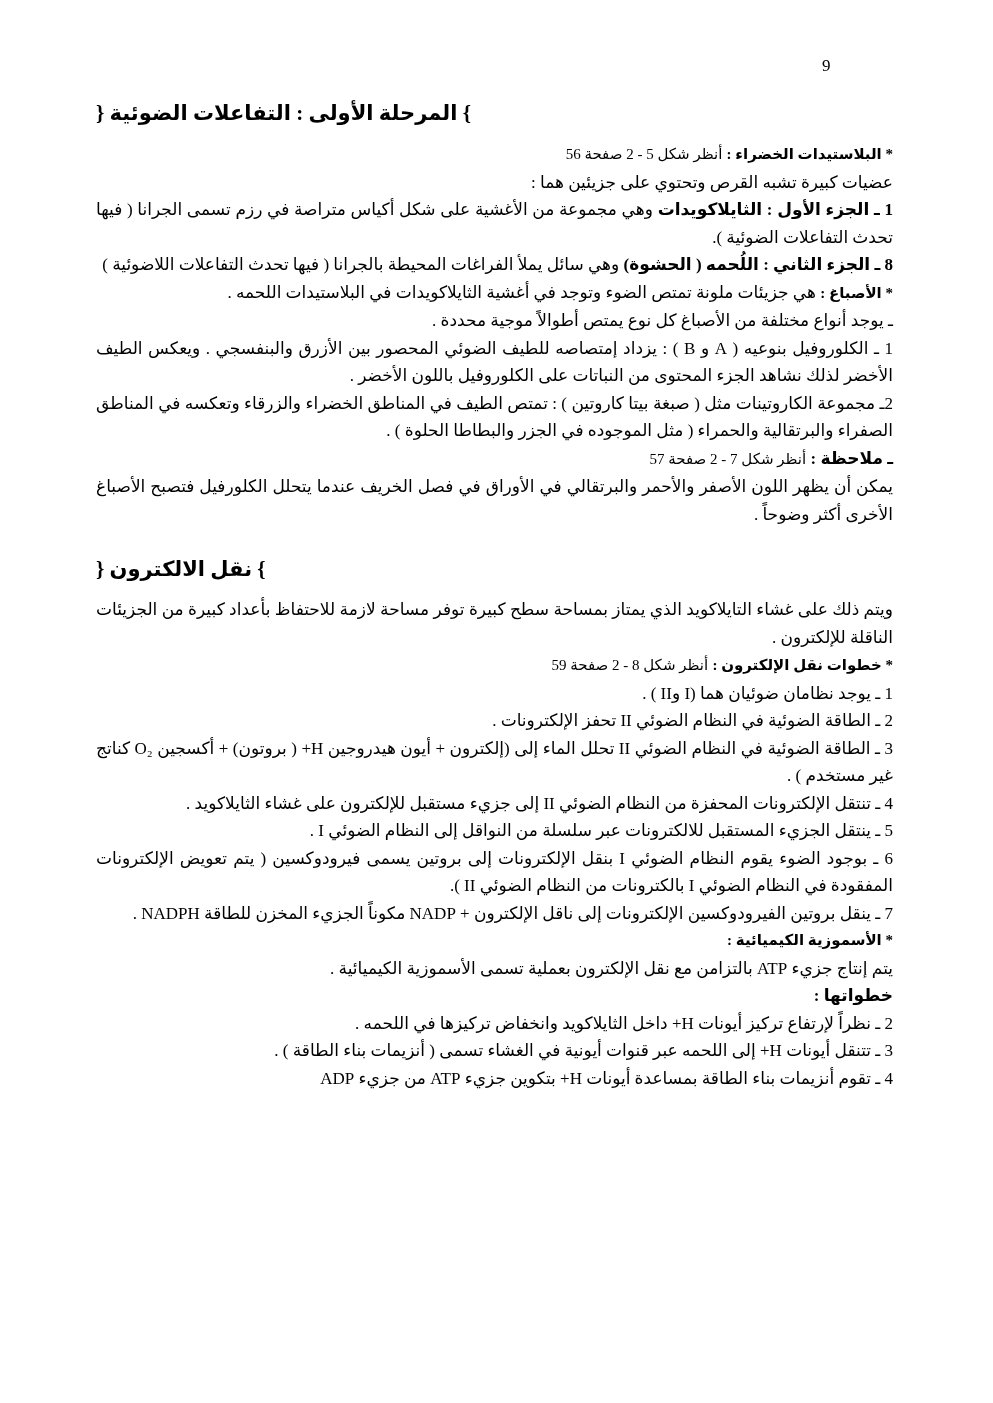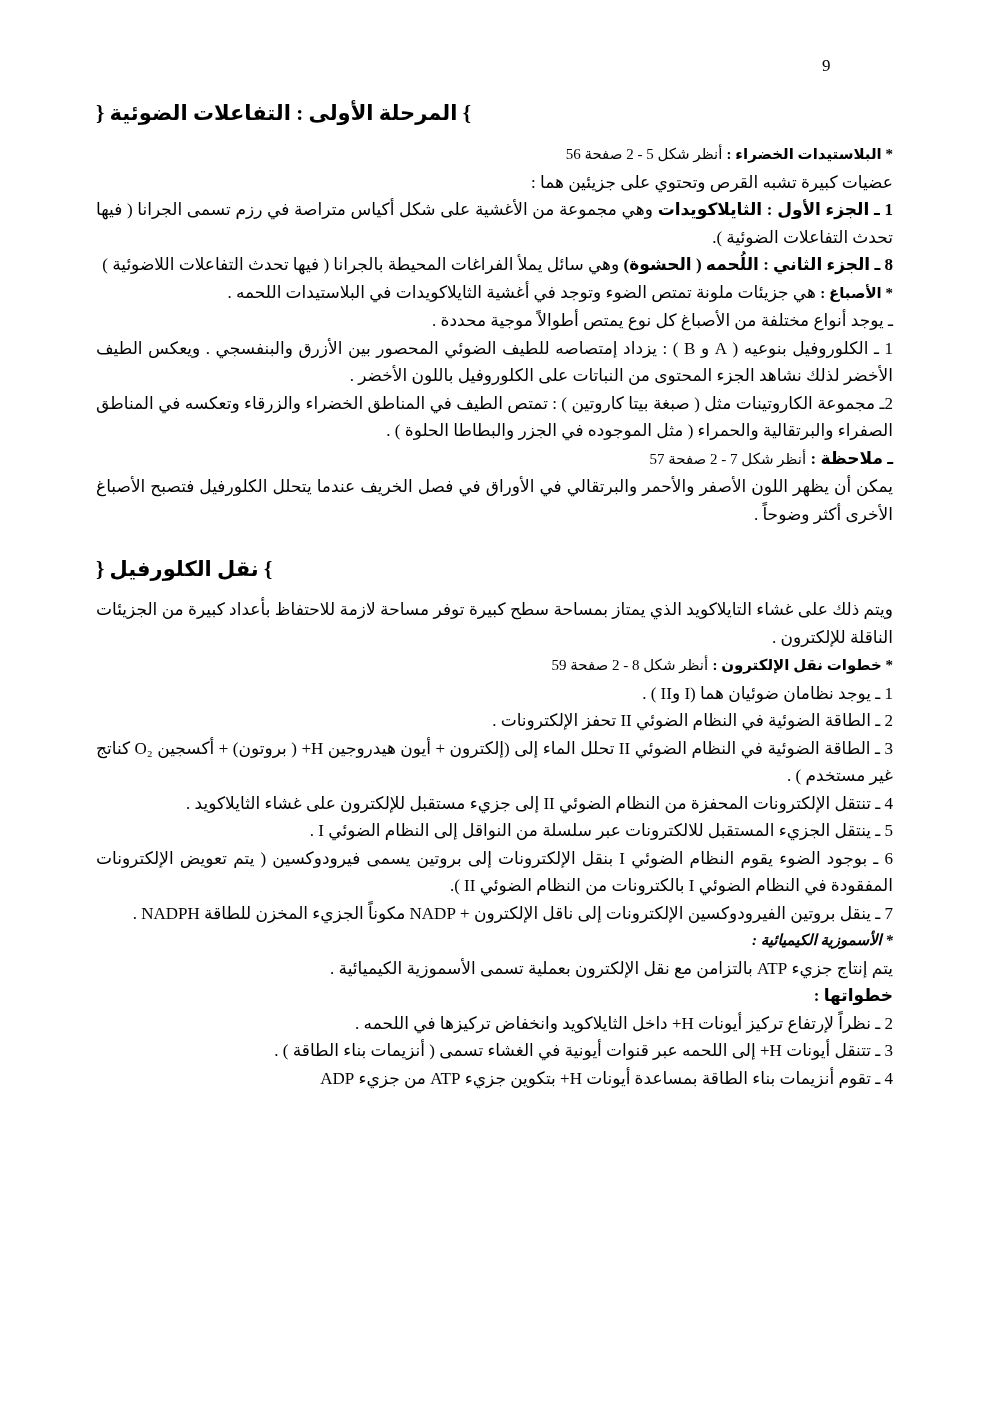--- a/index.html
+++ b/index.html
@@ -36,21 +36,21 @@
   .ref { font-size: 15px; }
   .sec-title {
     font-size: 21px;
     font-weight: bold;
     text-align: left;
     margin: 0 0 12px 0;
     line-height: 30px;
   }
   .sec2 { margin-top: 26px; margin-bottom: 12px; }
   .gap-top { margin-top: 20px; }
-  .gap-top-sm { margin-top: 2px; font-style: italic; }
+  .gap-top-sm { margin-top: 2px; }
 </style>
 </head>
 <body>
 
 <div class="page">
 
   <div class="pageno">9</div>
 
   <div class="content">
 
@@ -84,21 +84,21 @@
 
     <p>2ـ مجموعة الكاروتينات مثل ( صبغة بيتا كاروتين ) : تمتص الطيف في المناطق الخضراء والزرقاء وتعكسه في المناطق الصفراء والبرتقالية والحمراء ( مثل الموجوده في الجزر والبطاطا الحلوة ) .</p>
 
     <p>
       <span class="b">ـ ملاحظة :</span>
       <span class="ref">أنظر شكل 7 - 2 صفحة 57</span>
     </p>
 
     <p>يمكن أن يظهر اللون الأصفر والأحمر والبرتقالي في الأوراق في فصل الخريف عندما يتحلل الكلورفيل فتصبح الأصباغ الأخرى أكثر وضوحاً .</p>
 
-    <h1 class="sec-title sec2">} نقل الكلورفيل  {</h1>
+    <h1 class="sec-title sec2">} نقل الالكترون  {</h1>
 
     <p>ويتم ذلك على غشاء التايلاكويد الذي يمتاز بمساحة سطح كبيرة توفر مساحة لازمة للاحتفاظ بأعداد كبيرة من الجزيئات الناقلة للإلكترون .</p>
 
     <p>
       <span class="b lg">* خطوات نقل الإلكترون :</span>
       <span class="ref">أنظر شكل 8 - 2 صفحة 59</span>
     </p>
 
     <p>1 ـ يوجد نظامان ضوئيان هما (I وII ) .</p>
     <p>2 ـ الطاقة الضوئية في النظام الضوئي II  تحفز الإلكترونات .</p>

